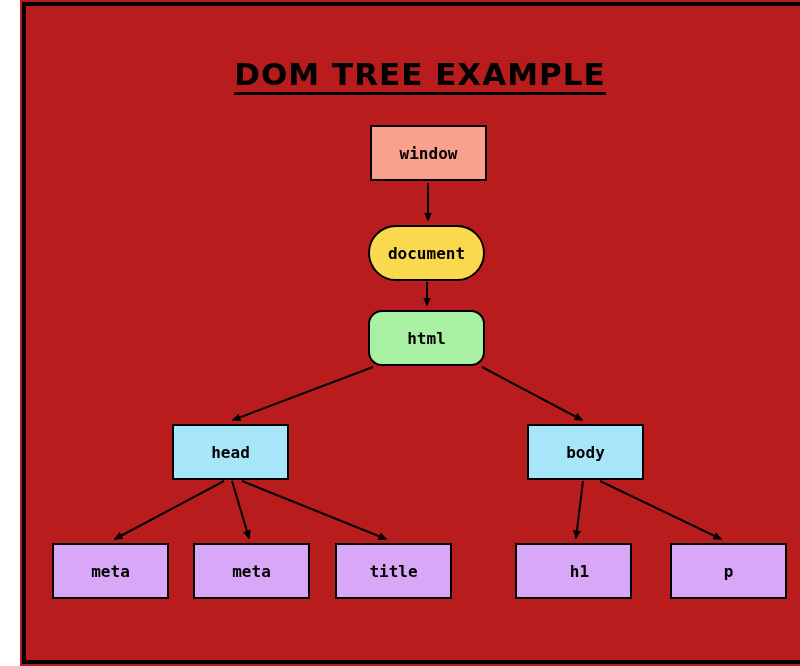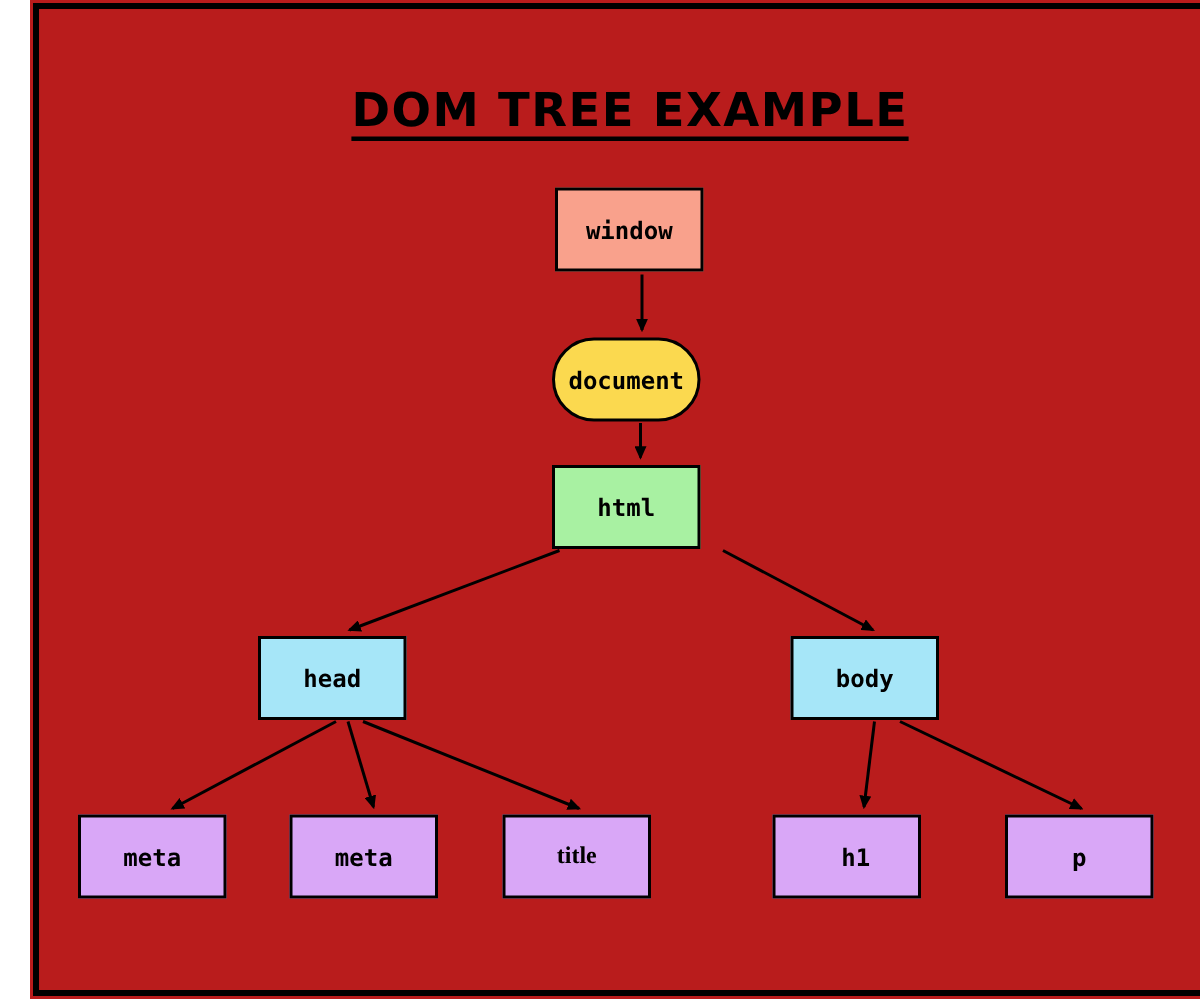--- a/index.html
+++ b/index.html
@@ -31,21 +31,21 @@
     font-size: 31px;
     font-weight: bold;
     letter-spacing: 1px;
     color: #000000;
     text-decoration: underline;
     text-underline-offset: 7px;
     text-decoration-thickness: 2.5px;
   }
   .node {
     position: absolute;
-    width: 99px;
+    width: 117px;
     height: 56px;
     border: 2px solid #000000;
     box-sizing: border-box;
     display: flex;
     align-items: center;
     justify-content: center;
     font-family: "DejaVu Sans Mono", monospace;
     font-weight: bold;
     font-size: 16px;
     color: #000000;
@@ -90,30 +90,30 @@
     <line x1="563" y1="481" x2="556" y2="538" stroke="#000000" stroke-width="2" marker-end="url(#arrow)"></line>
     <line x1="580" y1="481" x2="701" y2="539" stroke="#000000" stroke-width="2" marker-end="url(#arrow)"></line>
   </svg>
 
   <div class="diagram-title">DOM TREE EXAMPLE</div>
 
   <div class="node" id="node-window" style="background-color: rgb(249, 161, 140);">window</div>
 
   <div class="node" id="node-document" style="background-color: rgb(251, 217, 79);">document</div>
 
-  <div class="node" id="node-html" style="background-color: rgb(168, 241, 162);">html</div>
+  <div class="node" id="node-html" style="background-color: rgb(168, 241, 162); border-radius: 14px;">html</div>
 
   <div class="node" id="node-body" style="background-color: rgb(166, 230, 248);">body</div>
 
   <div class="node" id="node-head" style="background-color: rgb(166, 230, 248);">head</div>
 
   <div class="node" id="node-meta1" style="background-color: rgb(217, 167, 247);">meta</div>
 
   <div class="node" id="node-meta2" style="background-color: rgb(217, 167, 247);">meta</div>
 
-  <div class="node" id="node-title" style="background-color: rgb(217, 167, 247); font-family: Liberation Serif, serif;">title</div>
+  <div class="node" id="node-title" style="background-color: rgb(217, 167, 247);">title</div>
 
   <div class="node" id="node-h1" style="background-color: rgb(217, 167, 247);">h1</div>
 
   <div class="node" id="node-p" style="background-color: rgb(217, 167, 247);">p</div>
 
   <div class="frame"></div>
 </div>
 
 </body></html>

